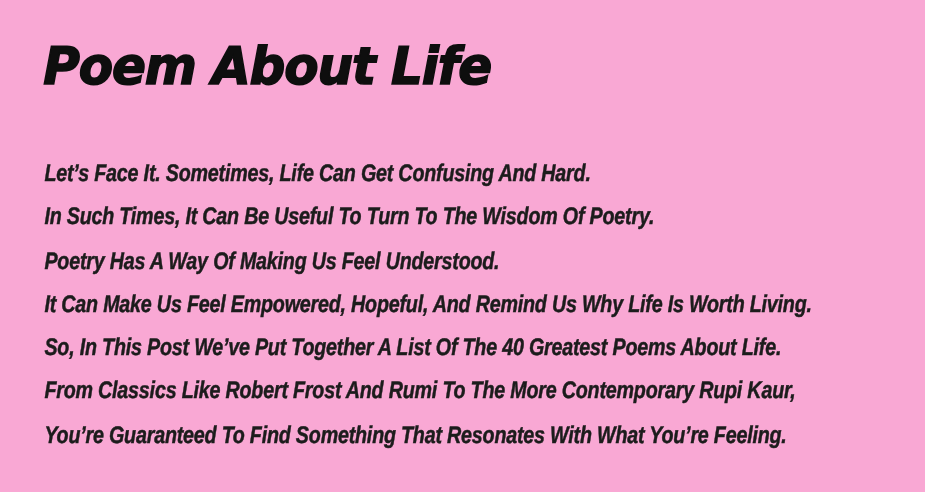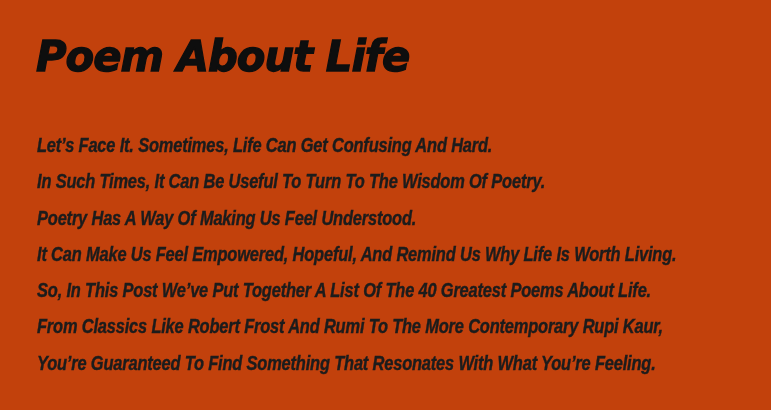--- a/index.html
+++ b/index.html
@@ -4,21 +4,21 @@
 <style>
   html, body {
     margin: 0;
     padding: 0;
     background: #ffffff;
   }
   .page {
     position: relative;
     width: 771px;
     height: 410px;
-    background: #c2410c;
+    background: #f9a8d4;
     overflow: hidden;
   }
   .page-title {
     position: absolute;
     left: 36px;
     top: 33px;
     margin: 0;
     font-family: "DejaVu Sans", sans-serif;
     font-style: italic;
     font-weight: 700;

